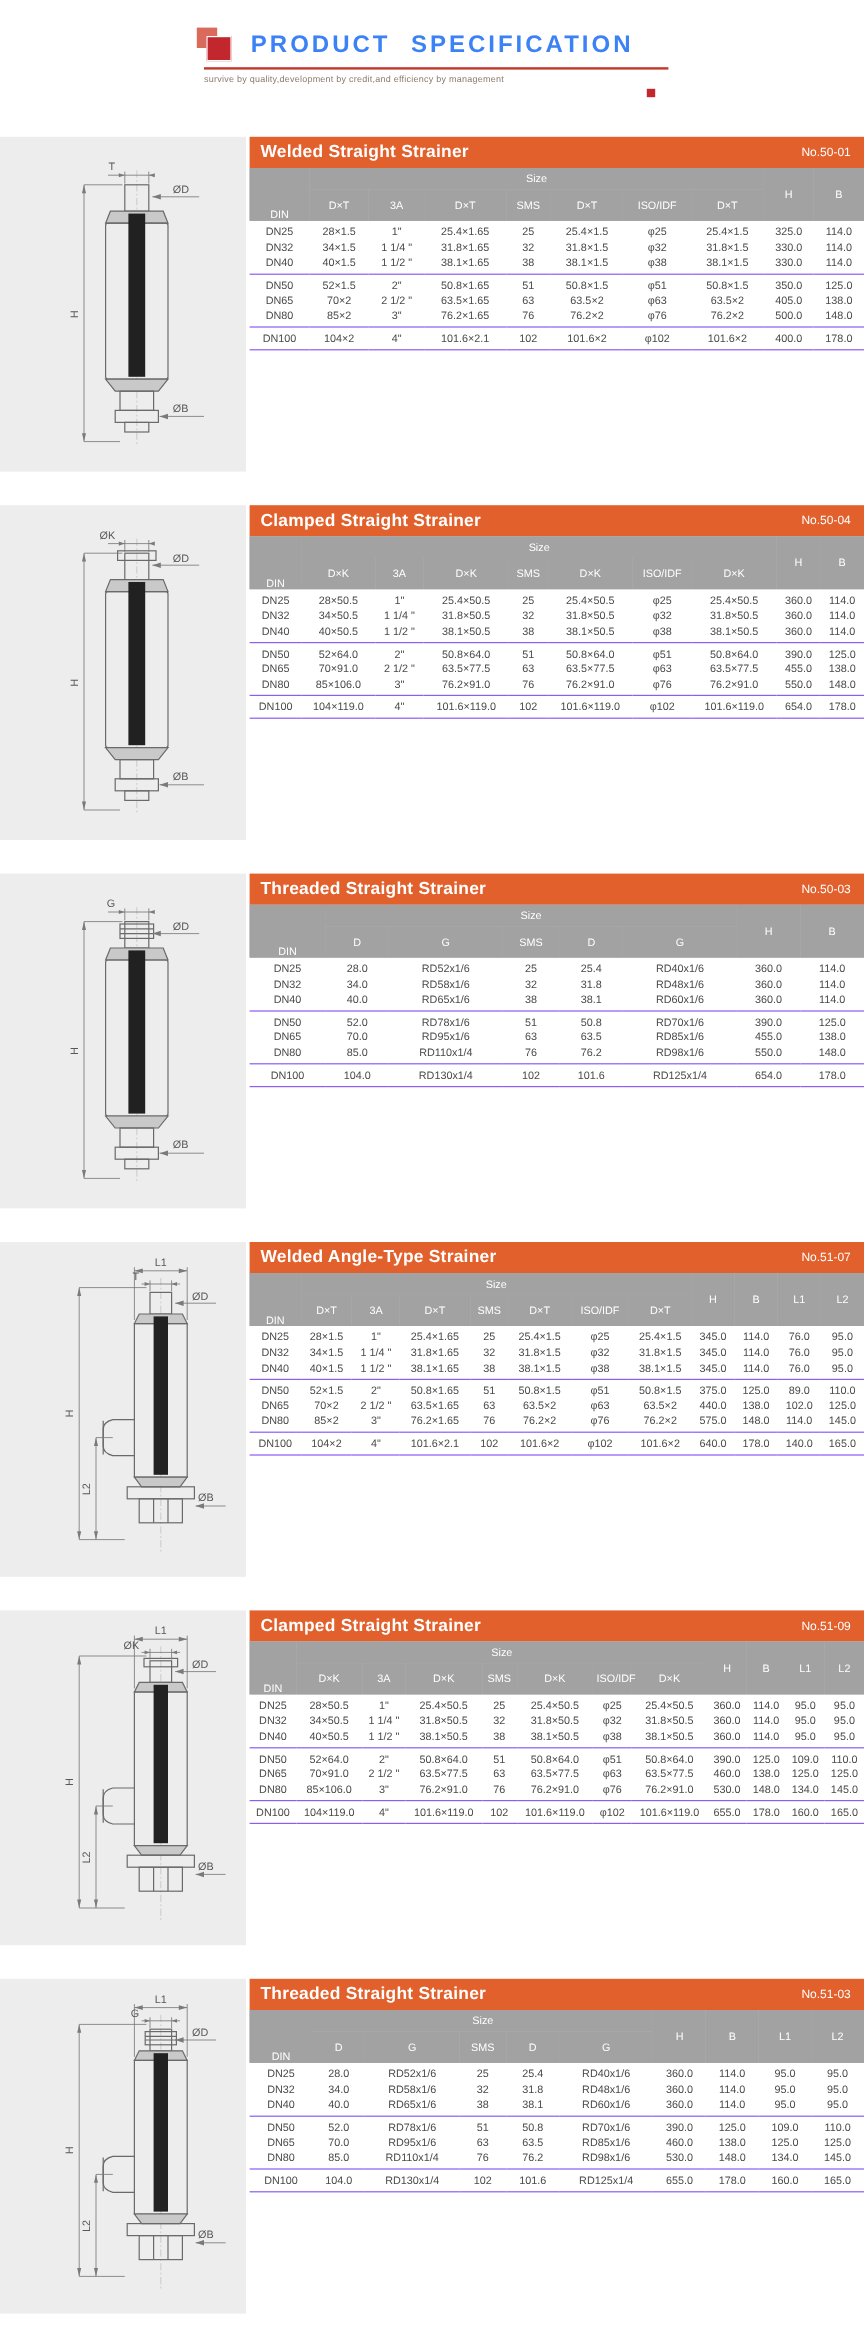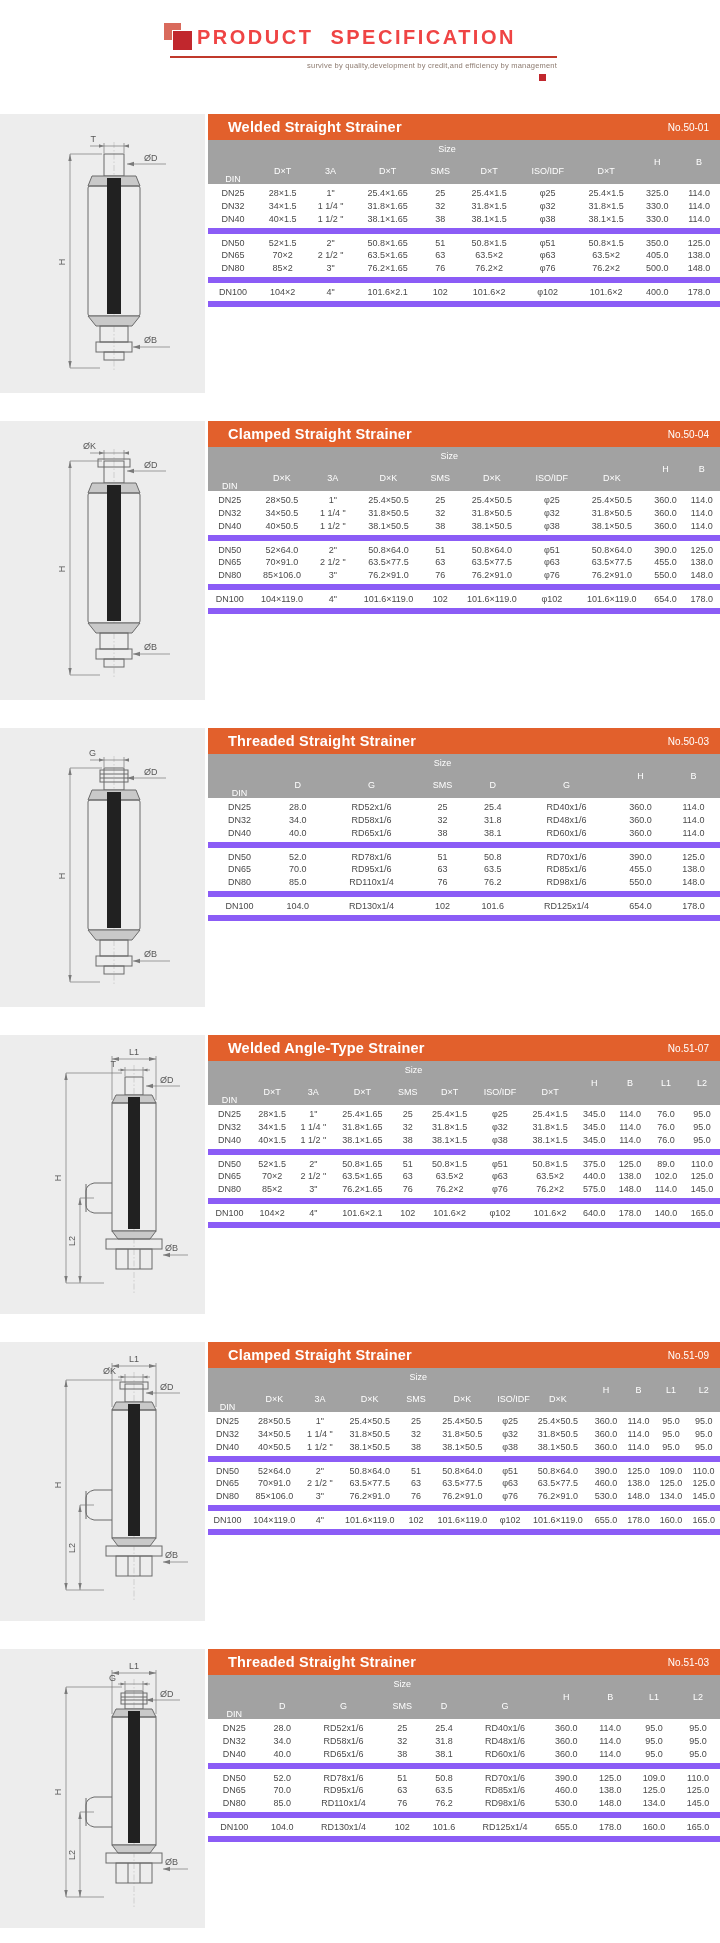--- a/index.html
+++ b/index.html
@@ -3,43 +3,43 @@
 <meta charset="utf-8">
 <style>
   *{margin:0;padding:0;box-sizing:border-box}
   html,body{background:#fff}
   body{width:720px;height:1943px;font-family:"Liberation Sans","DejaVu Sans",sans-serif;color:#424242;overflow:hidden}
   
   .brand{position:relative;height:100px}
   .logo{position:absolute;left:164px;top:23px;width:36px;height:34px}
   .logo .sq-back{position:absolute;left:0;top:0;width:17px;height:17px;background:#d96a5c}
   .logo .sq-front{position:absolute;left:8px;top:7px;width:21px;height:21px;background:#c1272d;border:1px solid #fff}
-  .brand-title{position:absolute;left:197px;top:26px;font-size:20px;font-weight:700;letter-spacing:2.5px;word-spacing:9px;color:#ef4444;white-space:nowrap}
+  .brand-title{position:absolute;left:209px;top:26px;font-size:20px;font-weight:700;letter-spacing:2.5px;word-spacing:9px;color:#3b82f6;white-space:nowrap}
   .brand-line{position:absolute;left:170px;top:56px;width:387px;height:2px;background:#c0392b}
-  .brand-tagline{position:absolute;left:170px;top:61px;width:387px;text-align:right;font-size:7.5px;color:#8d7b70;letter-spacing:.2px}
+  .brand-tagline{position:absolute;left:170px;top:61px;width:387px;text-align:left;font-size:7.5px;color:#8d7b70;letter-spacing:.2px}
   .brand-mark{position:absolute;left:539px;top:74px;width:7px;height:7px;background:#c1272d}
   
   .spec-section{display:flex;height:307px}
   .drawing-panel{flex:none;width:205px;height:279px;margin-top:14px;background:#ededed;display:flex;justify-content:center;padding-left:28px}
   .drawing{margin-top:8px}
   .drawing text{font-family:"Liberation Sans","DejaVu Sans",sans-serif}
   .table-panel{flex:1;padding:14px 0 0 3px}
-  .title-bar{height:26px;background:#e2602c;color:#fff;display:flex;align-items:center;justify-content:space-between;padding:0 11px 0 20px}
+  .title-bar{height:26px;background:#e2602c;color:#fff;display:flex;align-items:center;justify-content:space-between;padding:0 11px 0 9px}
   .title-bar .title{font-size:14.5px;font-weight:700;letter-spacing:.2px}
   .title-bar .code{font-size:10px}
   table.spec{width:100%;border-collapse:collapse}
   table.spec thead{background:#a2a2a2}
   table.spec th{background:#a2a2a2;color:#fff;font-weight:400;font-size:9px;text-align:center;padding:0 3px}
   th.th-size{height:18px;font-size:10px;vertical-align:middle;padding-top:3px}
   th.th-din{vertical-align:bottom;padding-bottom:6px}
   th.th-col{height:26px;vertical-align:middle;padding-bottom:3px}
   th.th-extra{vertical-align:middle;padding-bottom:12px}
   th.th-wrap{max-width:28px;white-space:normal;line-height:1.15}
   table.spec td{font-size:9px;text-align:center;white-space:nowrap;padding:1.4px 3px;color:#4a4a4a}
-  table.spec tbody{border-bottom:6px solid #8b5cf6}
+  table.spec tbody{border-bottom:1px solid #8b5cf6}
   table.spec tbody tr:first-child td{padding-top:4px}
   table.spec tbody tr:last-child td{padding-bottom:4px}
 </style>
 </head>
 <body>
 
 <header class="brand">
   <div class="logo">
     <div class="sq-back"></div>
     <div class="sq-front"></div>

